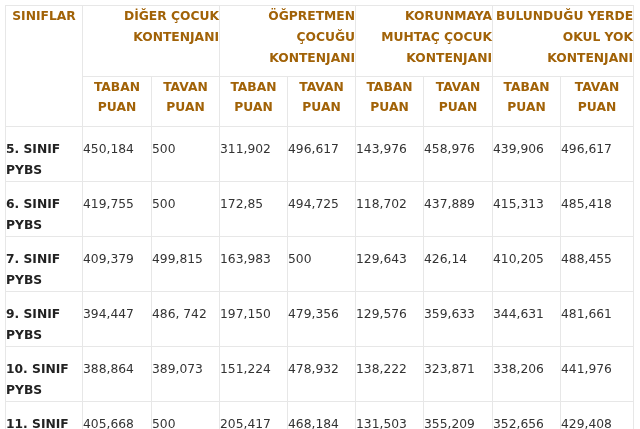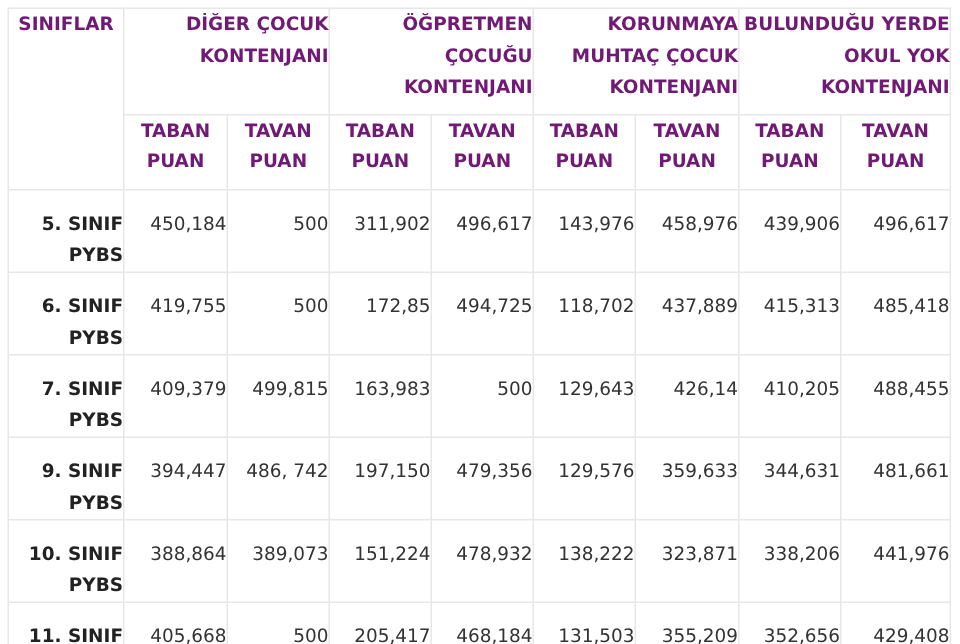--- a/index.html
+++ b/index.html
@@ -5,25 +5,25 @@
   html, body { margin: 0; padding: 0; background: #ffffff; }
   body { width: 640px; height: 429px; overflow: hidden; font-family: "DejaVu Sans", sans-serif; }
   table.scores {
     position: absolute; left: 5px; top: 5px;
     border-collapse: collapse; table-layout: fixed;
     width: 628px; font-size: 12.3px; color: #333333;
   }
   table.scores td, table.scores th {
     border: 1px solid #e7e7e7; padding: 0; vertical-align: top;
   }
-  th { font-weight: bold; color: #701a75; }
+  th { font-weight: bold; color: #a16207; }
   .h1 th { height: 71px; text-align: right; line-height: 21px; padding-top: 5px; box-sizing: border-box; }
   .h1 th.first { text-align: center; }
   .h2 th { height: 50px; text-align: center; line-height: 20px; padding: 4px 0 0 13px; box-sizing: border-box; }
-  tr.data td { height: 51px; text-align: right; line-height: 21px; padding-top: 12px; box-sizing: border-box; }
+  tr.data td { height: 51px; text-align: left; line-height: 21px; padding-top: 12px; box-sizing: border-box; }
   tr.data td.rowhead { font-weight: bold; color: #222222; }
   tr.last td { height: 48px; }
 </style>
 </head>
 <body>
 
 <table class="scores">
   <colgroup>
     <col style="width:77px">
       <col style="width:69px">

